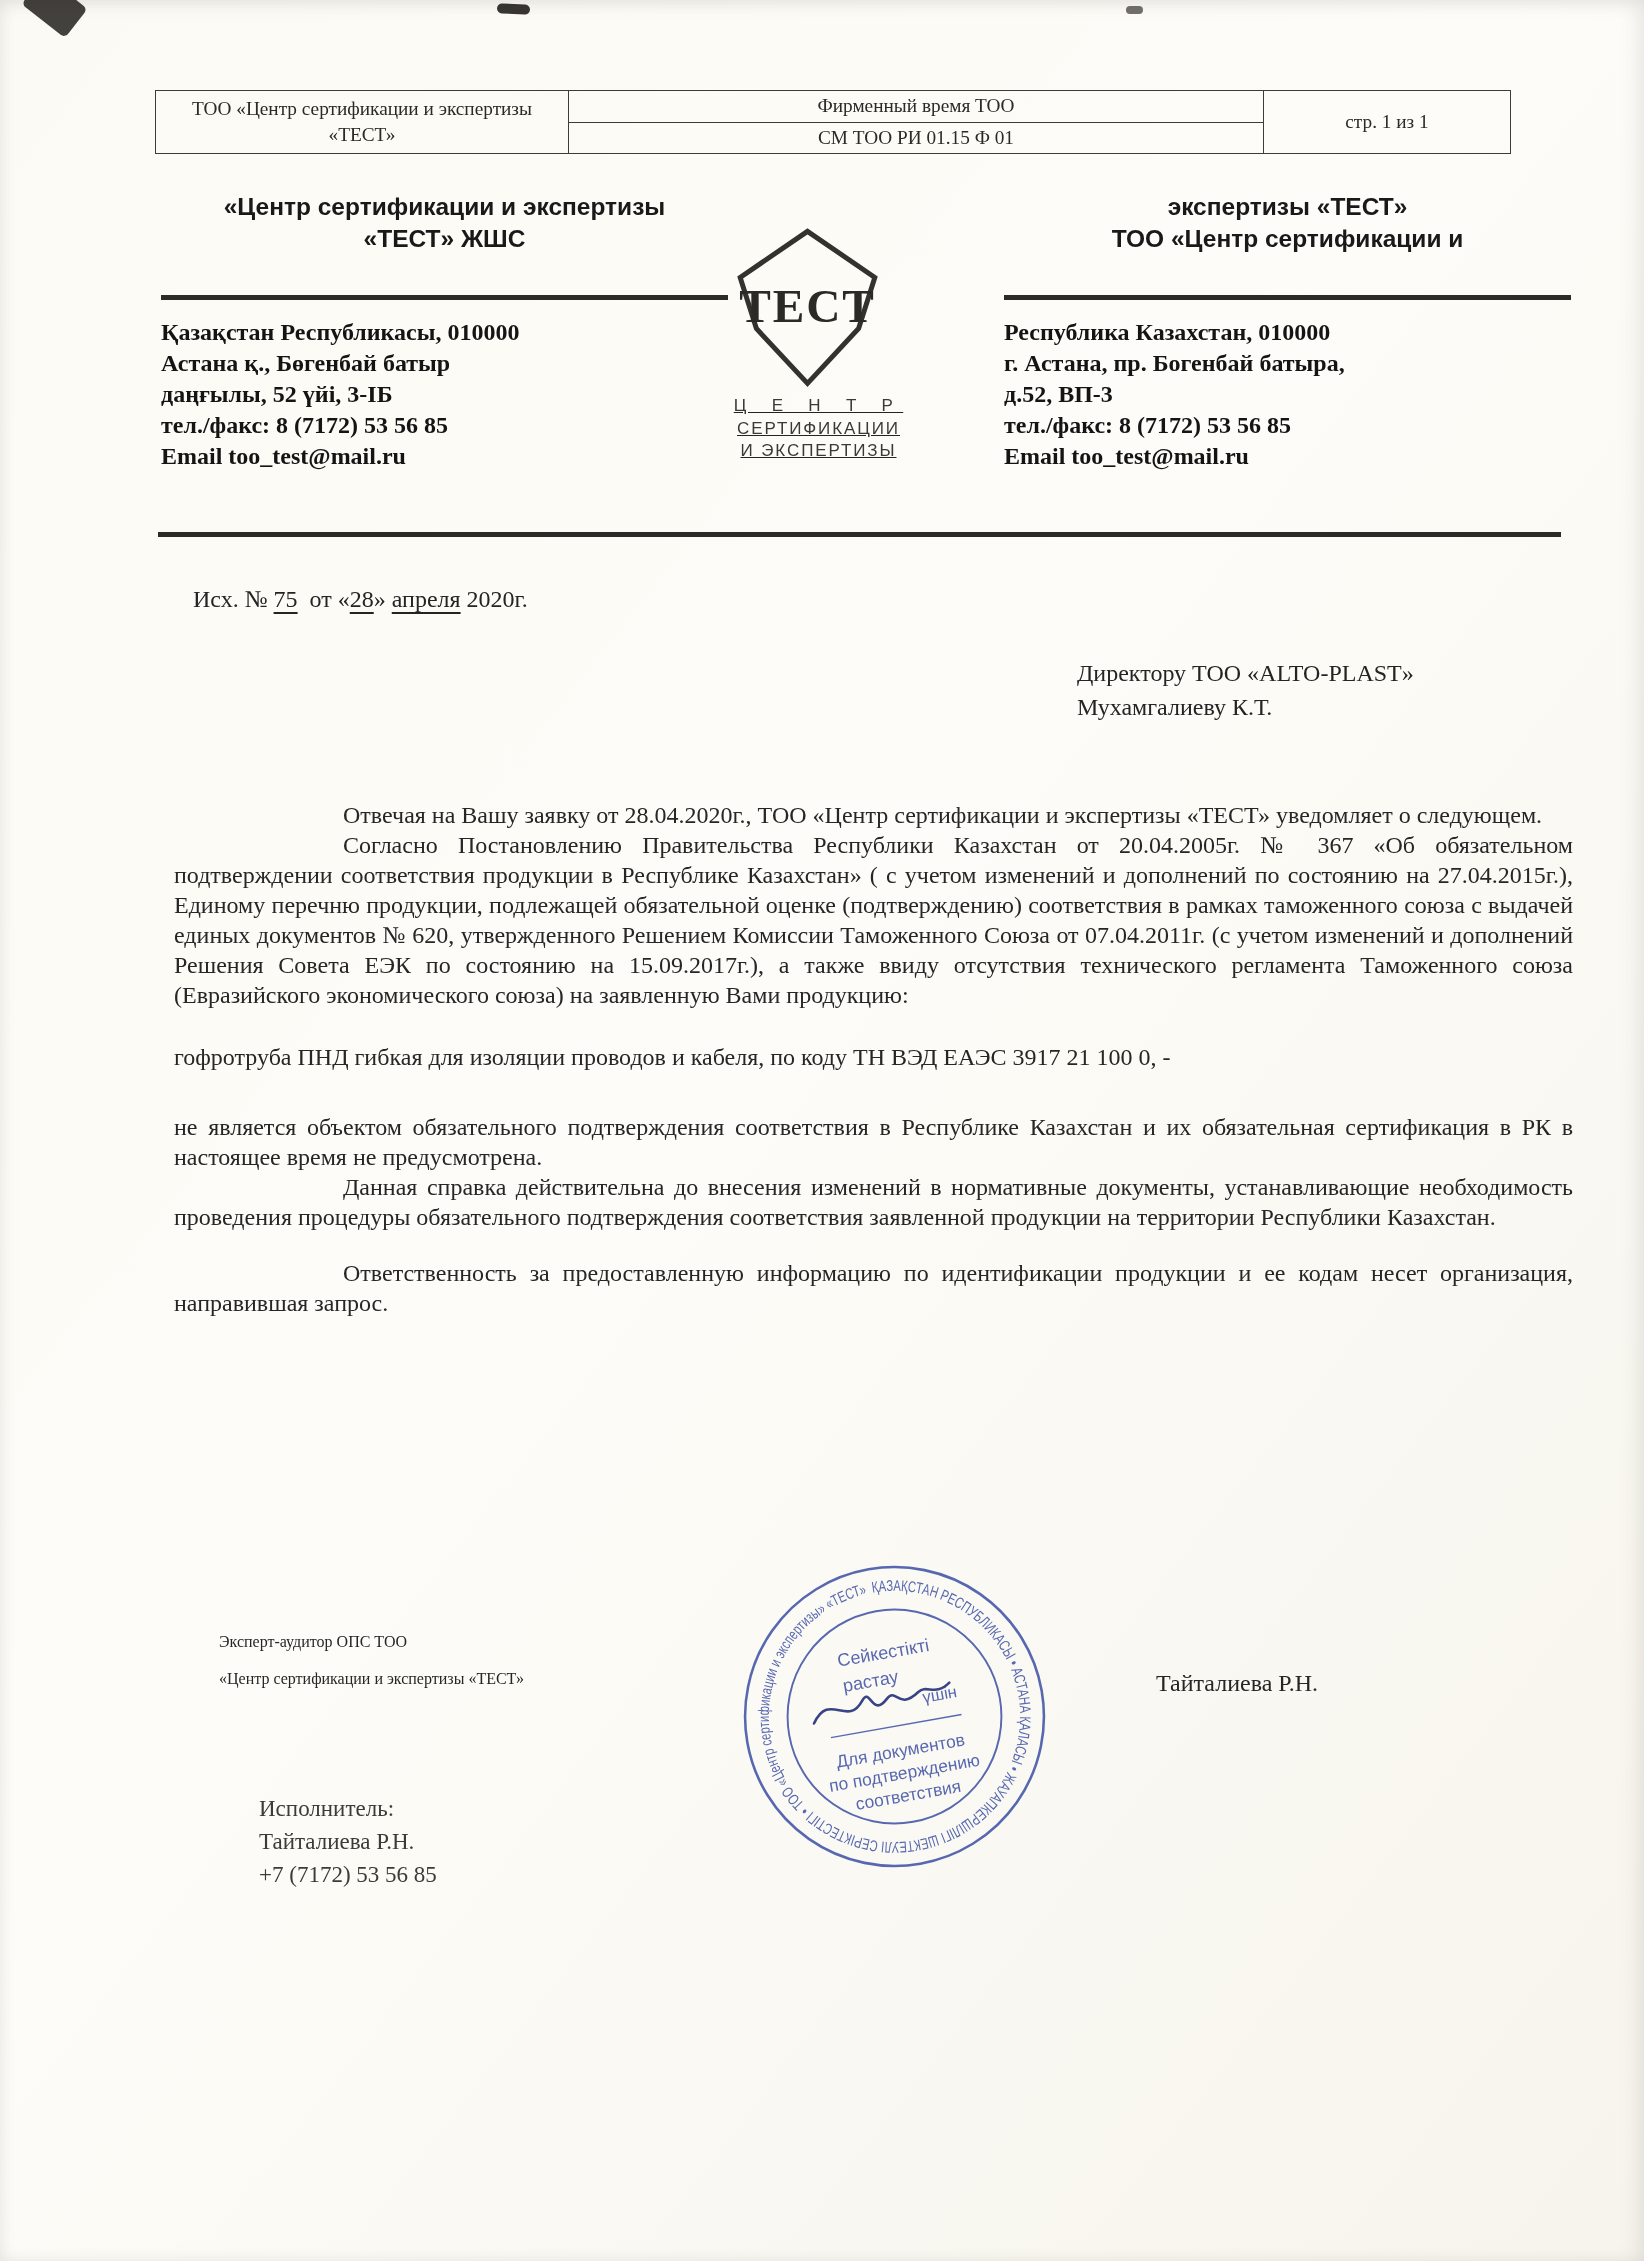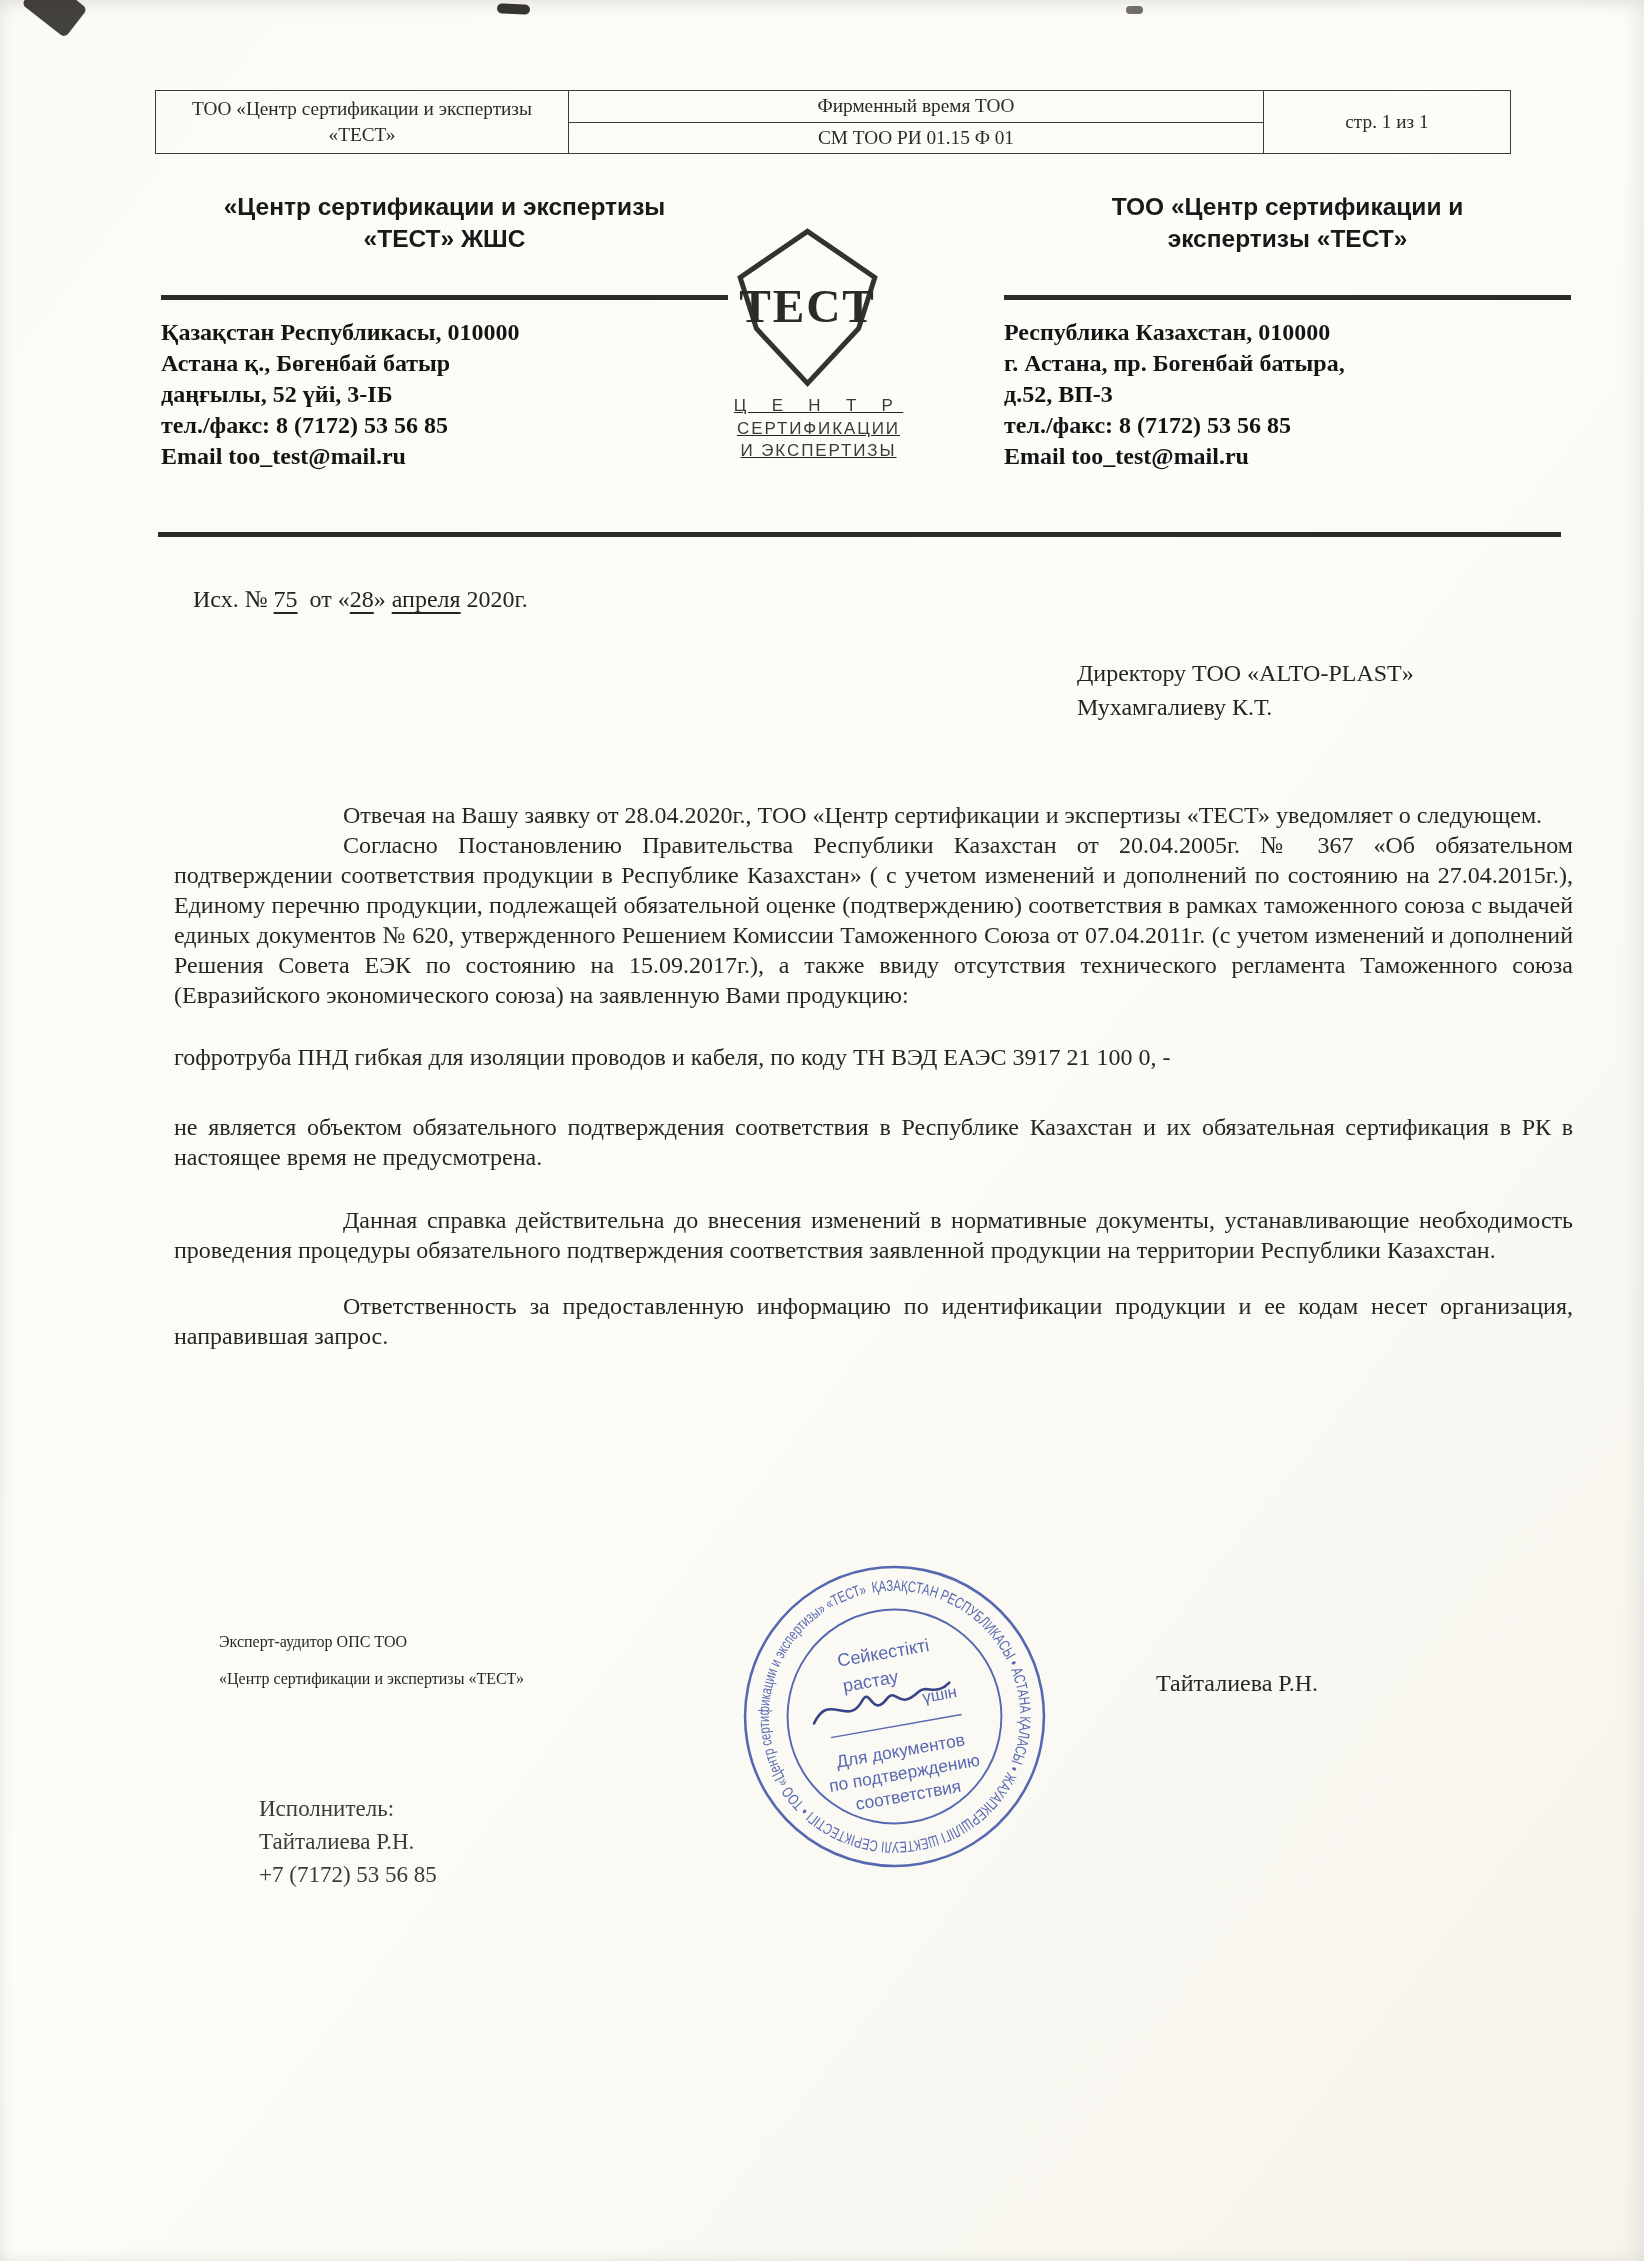--- a/index.html
+++ b/index.html
@@ -54,21 +54,21 @@
   .ref-line { position:absolute; left:193px; top:586px; font-size:24px; white-space:pre-wrap; color:#242424; }
   .u { text-decoration:underline; text-underline-offset:4.5px; }
 
   .addressee { position:absolute; left:1077px; top:656px; font-size:24px; line-height:34px; color:#242424; }
 
   
   .body-text { position:absolute; left:174px; top:800px; width:1399px; font-size:24px; line-height:30px; text-align:justify; color:#262626; }
   .para.indent { text-indent:169px; }
   .p3 { margin-top:32px; }
   .p4 { margin-top:40px; }
-  .p5 { margin-top:33px; }
+  .p5 { }
   .p6 { margin-top:26px; }
 
   .sig-block { position:absolute; left:175px; top:1623px; font-size:16px; line-height:37px; color:#262626;margin-left:44px; }
   .sig-name { position:absolute; left:1156px; top:1670px; font-size:24px; color:#262626; }
 
   .executor { position:absolute; left:259px; top:1792px; font-size:23px; line-height:33px; color:#3d3b38; }
 
   .stamp { position:absolute; left:738px; top:1560px; width:313px; height:313px; transform:rotate(-10deg); opacity:.92; }
 </style>
 </head>
@@ -108,22 +108,22 @@
       <text x="150" y="152" text-anchor="middle" font-family="Liberation Serif, serif" font-weight="bold" font-size="76" letter-spacing="3" fill="#2b2a27">ТЕСТ</text>
     </svg>
     <div class="logo-sub">
       <div class="s1">Ц Е Н Т Р</div>
       <div class="s2">СЕРТИФИКАЦИИ</div>
       <div class="s3">И  ЭКСПЕРТИЗЫ</div>
     </div>
   </div>
 
   <div class="lh-title ru">
+    <div>экспертизы «ТЕСТ»</div>
     <div>ТОО «Центр сертификации и</div>
-    <div>экспертизы «ТЕСТ»</div>
   </div>
   <div class="lh-rule ru"></div>
   <div class="lh-addr ru">
     <div>Республика Казахстан, 010000</div>
     <div>г. Астана, пр. Богенбай батыра,</div>
     <div>д.52, ВП-3</div>
     <div>тел./факс: 8 (7172) 53 56 85</div>
     <div>Email too_test@mail.ru</div>
   </div>
 

